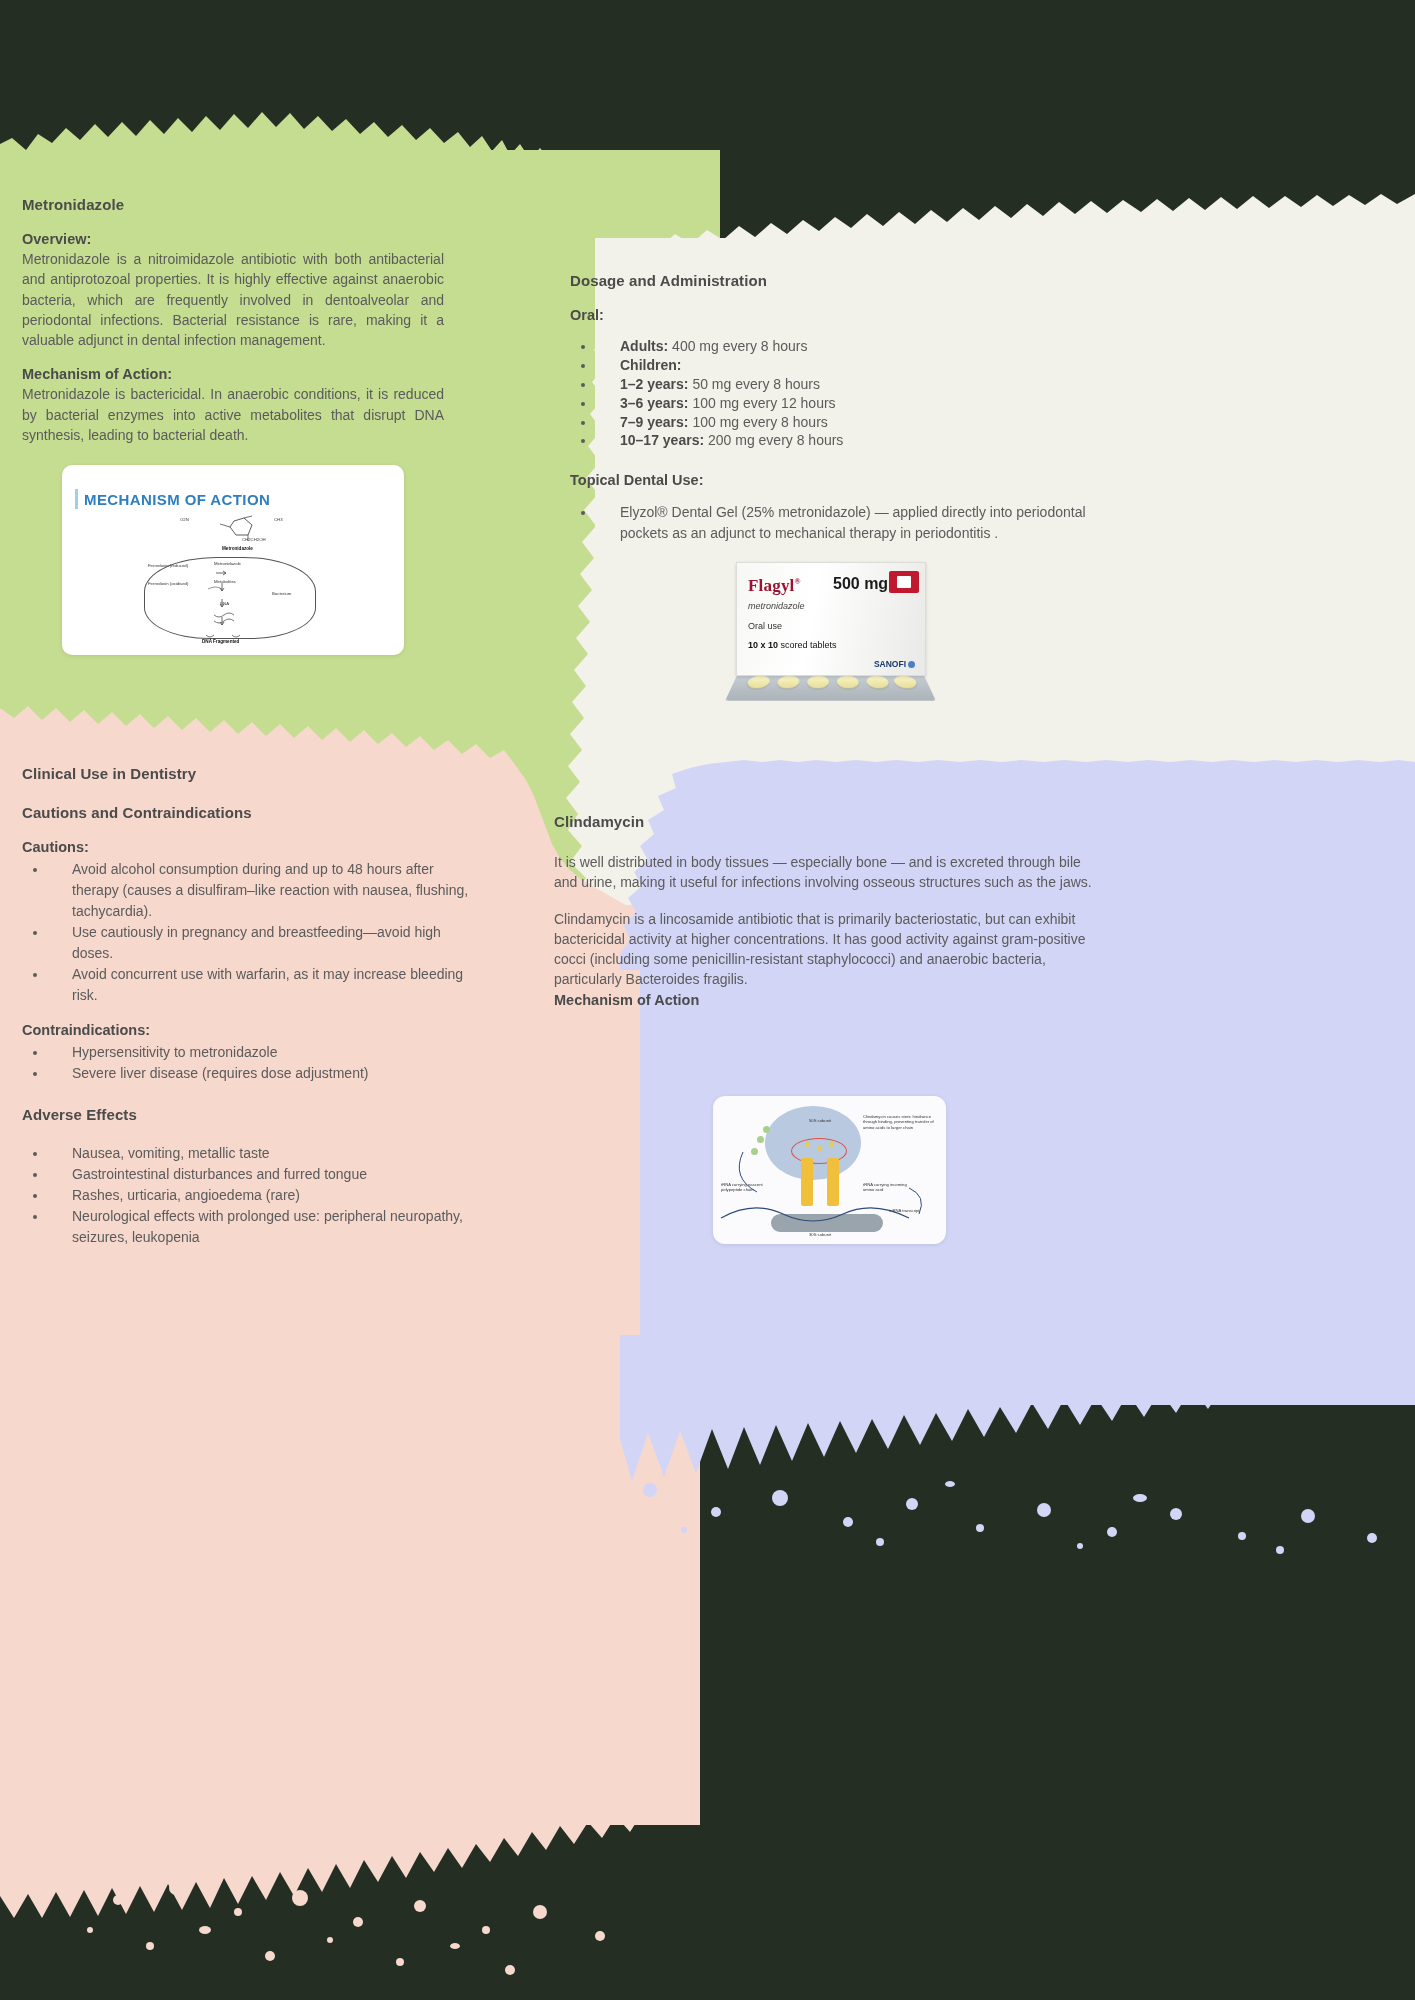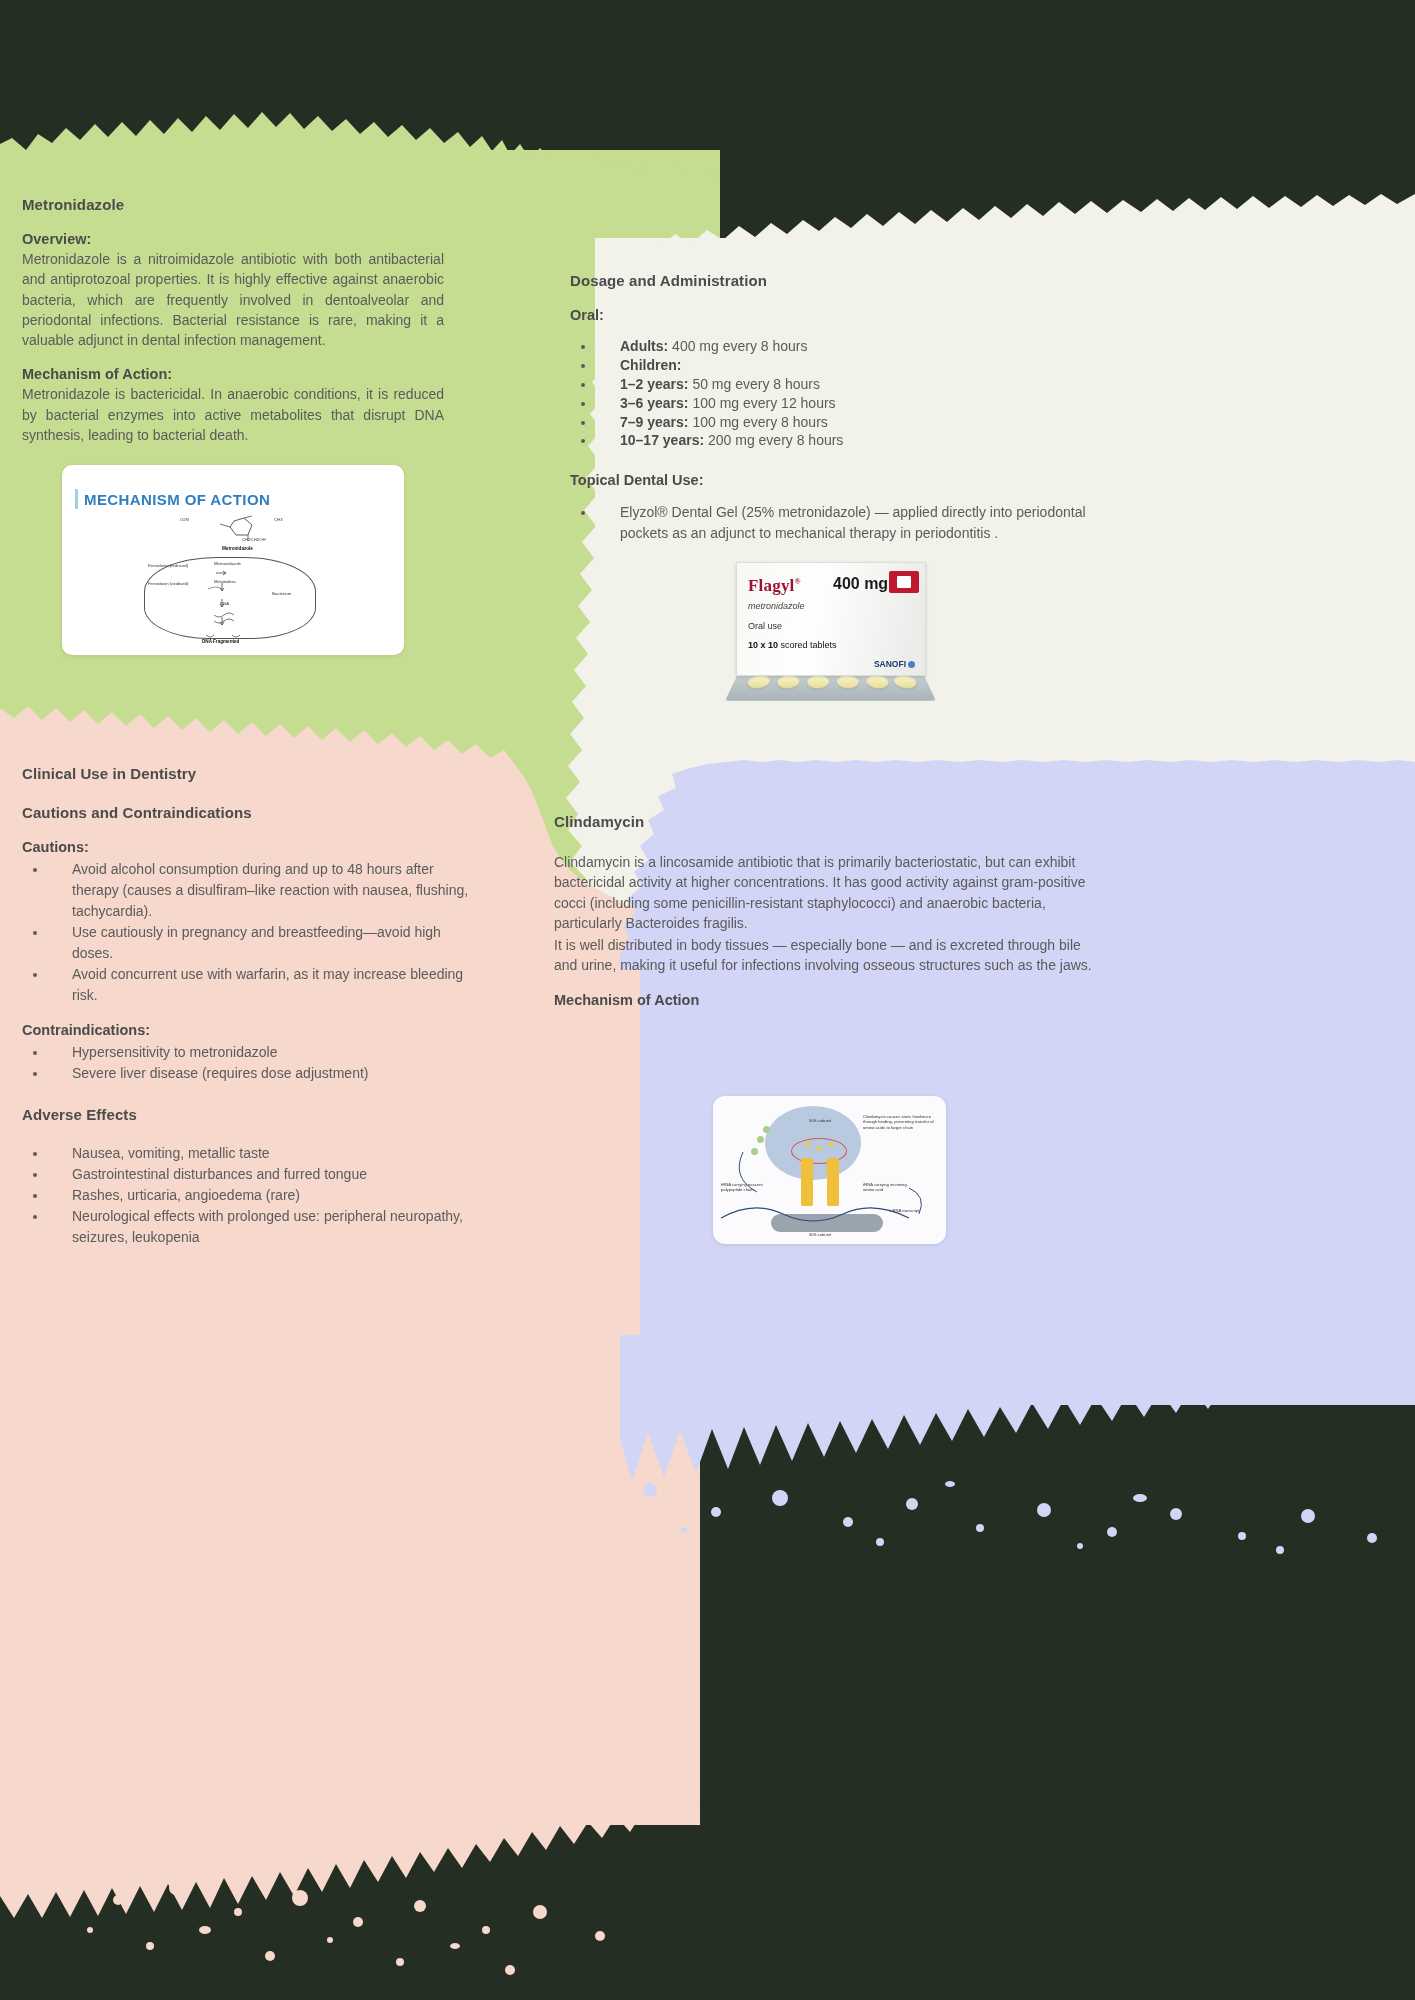--- a/index.html
+++ b/index.html
@@ -263,21 +263,21 @@
       <div class="pill" style="left:14px;"></div>
       <div class="pill" style="left:44px;"></div>
       <div class="pill" style="left:74px;"></div>
       <div class="pill" style="left:104px;"></div>
       <div class="pill" style="left:134px;"></div>
       <div class="pill" style="left:162px;"></div>
     </div>
     <div class="fl-box">
       <div class="fl-redtab"></div>
       <div class="fl-name"><span>Flagyl</span><span class="fl-reg">®</span></div>
-      <div class="fl-mg">400 mg</div>
+      <div class="fl-mg">500 mg</div>
       <div class="fl-generic">metronidazole</div>
       <div class="fl-oral">Oral use</div>
       <div class="fl-count"><b>10 x 10</b><span> scored tablets</span></div>
       <div class="fl-sanofi"><span>SANOFI</span><span class="dot"></span></div>
     </div>
   </div>
 
   <div class="col" style="left:22px;top:765px;width:462px;">
     <h2 class="sec">Clinical Use in Dentistry</h2>
 
@@ -298,22 +298,22 @@
     <ul>
       <li>Nausea, vomiting, metallic taste</li>
       <li>Gastrointestinal disturbances and furred tongue</li>
       <li>Rashes, urticaria, angioedema (rare)</li>
       <li>Neurological effects with prolonged use: peripheral neuropathy, seizures, leukopenia</li>
     </ul>
   </div>
 
   <div class="col" style="left:554px;top:813px;width:540px;">
     <h2 class="sec" style="margin-bottom:22px;">Clindamycin</h2>
+    <p class="body">It is well distributed in body tissues — especially bone — and is excreted through bile and urine, making it useful for infections involving osseous structures such as the jaws.</p>
     <p class="body" style="margin-bottom:2px;">Clindamycin is a lincosamide antibiotic that is primarily bacteriostatic, but can exhibit bactericidal activity at higher concentrations. It has good activity against gram-positive cocci (including some penicillin-resistant staphylococci) and anaerobic bacteria, particularly Bacteroides fragilis.</p>
-    <p class="body">It is well distributed in body tissues — especially bone — and is excreted through bile and urine, making it useful for infections involving osseous structures such as the jaws.</p>
     <h3 class="sub" style="margin-bottom:16px;">Mechanism of Action</h3>
   </div>
 
   <div class="card" id="clinda-card">
     <div class="c-big" style="left:52px;top:10px;width:96px;height:74px;"></div>
     <div class="c-small" style="left:58px;top:118px;width:112px;height:18px;border-radius:10px;"></div>
     <div class="c-oval" style="left:78px;top:42px;width:54px;height:24px;"></div>
     <div class="c-bar" style="left:88px;top:62px;width:12px;height:48px;"></div>
     <div class="c-bar" style="left:114px;top:62px;width:12px;height:48px;"></div>
     <div class="c-bead" style="left:50px;top:30px;"></div>

